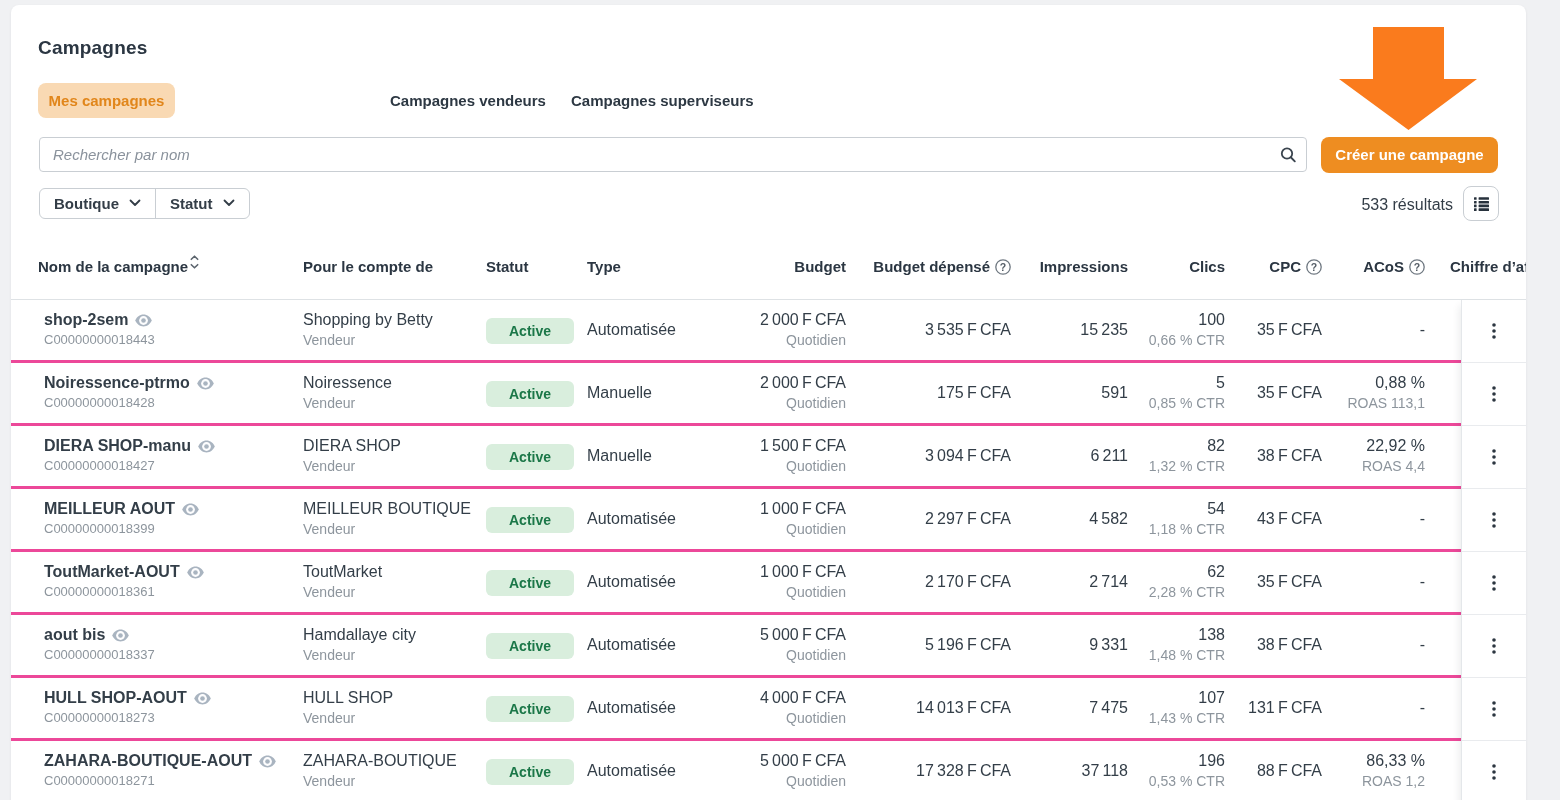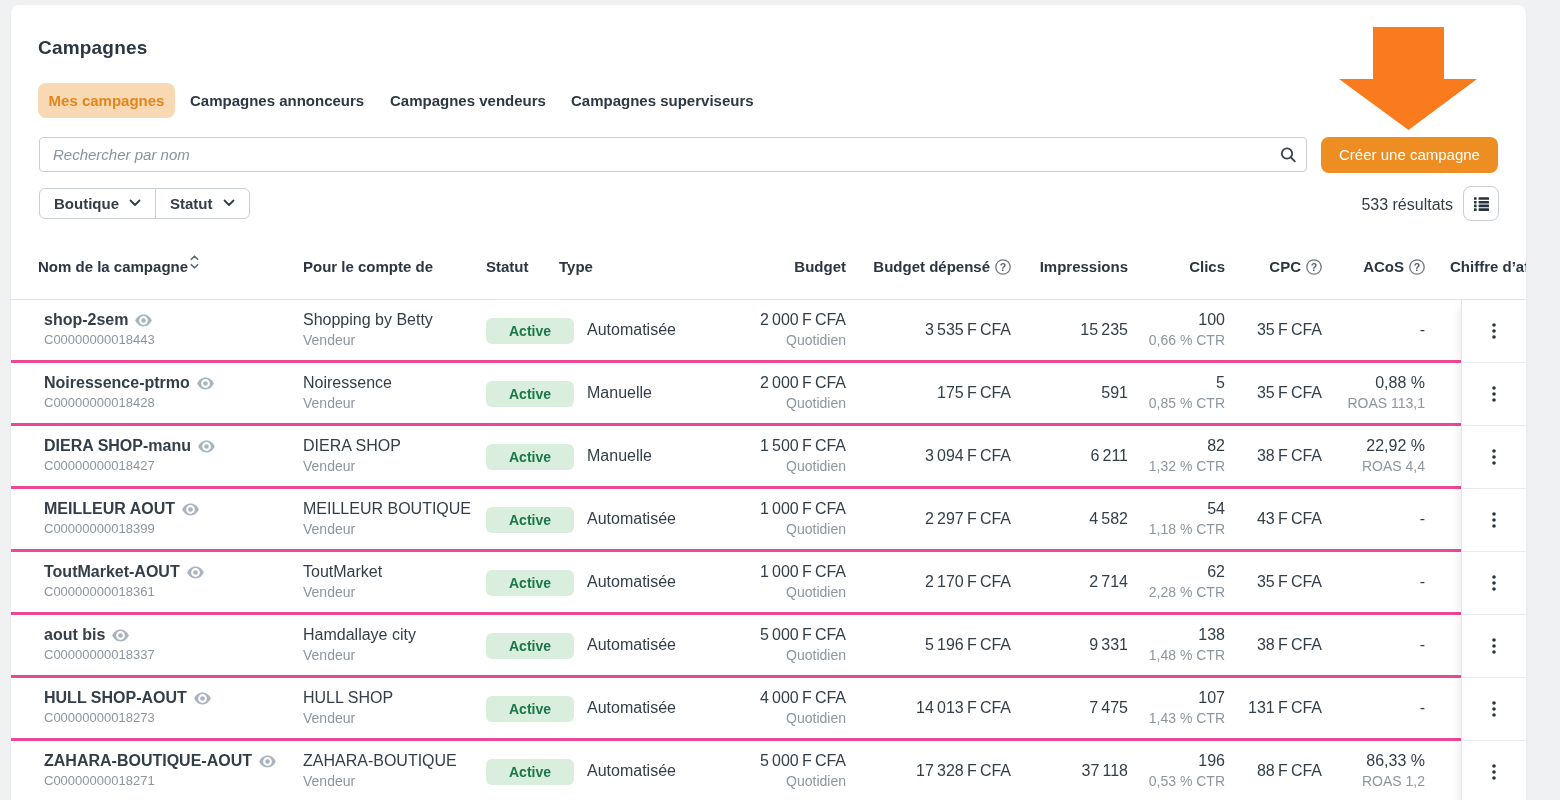--- a/index.html
+++ b/index.html
@@ -3,21 +3,21 @@
 *{margin:0;padding:0;box-sizing:border-box}
 html,body{width:1560px;height:800px;overflow:hidden;background:#f0f1f3;font-family:"Liberation Sans",sans-serif}
 #card{position:absolute;left:11px;top:5px;width:1515px;height:940px;background:#fff;border-radius:8px;box-shadow:0 1px 3px rgba(20,30,40,.07);overflow:hidden}
 .abs{position:absolute}
 .h1{left:27px;top:32px;font-size:19px;font-weight:bold;color:#2b3642;letter-spacing:.2px}
 .tab{top:77.5px;height:35.5px;line-height:35.5px;font-size:15px;font-weight:bold;color:#2d3843}
 .pill{left:27px;width:137px;text-align:center;background:#f9d9b3;color:#e1861b;border-radius:8px}
 .search{left:28px;top:132px;width:1268px;height:35px;border:1px solid #c9ced3;border-radius:4px;background:#fff}
 .ph{position:absolute;left:13px;top:8px;font-size:15px;font-style:italic;color:#8a929c}
 .mag{position:absolute;right:9px;top:8px}
-.btn{left:1310px;top:132px;width:177px;height:36px;background:#ee8d21;border-radius:8px;color:#fff;font-size:15px;font-weight:normal;text-align:center;line-height:36px}
+.btn{left:1310px;top:132px;width:177px;height:36px;background:#ee8d21;border-radius:8px;color:#fff;font-size:15px;font-weight:bold;text-align:center;line-height:36px}
 .fl{left:28px;top:182.5px;height:31px;border:1px solid #c9ced3;border-radius:6px;display:flex;align-items:center}
 .fcell{display:flex;align-items:center;height:100%;padding:0 14px;font-size:15px;font-weight:bold;color:#333d47}
 .fcell+.fcell{border-left:1px solid #c9ced3}
 .chev{margin-left:10px}
 .res{top:190px;left:1200px;width:242px;text-align:right;font-size:16px;color:#333d47;line-height:20px}
 .lbtn{left:1452px;top:181px;width:36px;height:35px;border:1px solid #c9ced3;border-radius:8px;display:flex;align-items:center;justify-content:center}
 .th{top:249px;height:26px;line-height:26px;font-size:15px;font-weight:bold;color:#2b3642;white-space:nowrap}
 .thr{display:flex;align-items:center;justify-content:flex-end}
 .qm{margin-left:5px}
 .hline{left:0;top:293.5px;width:1515px;height:1px;background:#dee2e5}
@@ -31,21 +31,20 @@
 .id2{font-size:13px}
 .r{text-align:right}
 .badge{left:475px;top:18px;height:26px;line-height:26px;padding:0 23px;background:#d9eedd;border-radius:6px;font-size:14px;font-weight:bold;color:#1b7748}
 .sticky{position:absolute;left:1450px;top:294.5px;width:65px;height:646px;background:#fff;border-left:1px solid #e4e7ea;box-shadow:-7px 0 8px -6px rgba(30,40,50,.10)}
 .scell{height:63px;border-bottom:1px solid #e9ebee;display:flex;align-items:center;justify-content:center}
 .arrow{position:absolute;left:1328px;top:27px}
 </style></head><body>
 <div id="card">
 <div class="abs h1">Campagnes</div>
 <div class="abs tab pill">Mes campagnes</div>
-<div class="abs tab" style="left:179px">Campagnes annonceurs</div>
 <div class="abs tab" style="left:379px">Campagnes vendeurs</div>
 <div class="abs tab" style="left:560px">Campagnes superviseurs</div>
 <div class="abs search">
       <span class="ph">Rechercher par nom</span>
 <svg class="mag" width="18" height="18" viewBox="0 0 18 18">
         <circle cx="8" cy="7.5" r="5.2" fill="none" stroke="#3a444e" stroke-width="1.8"></circle>
         <line x1="12" y1="11.5" x2="15.8" y2="15.3" stroke="#3a444e" stroke-width="1.9" stroke-linecap="round"></line>
       </svg>
     </div>
 <div class="abs btn">Créer une campagne</div>
@@ -72,21 +71,21 @@
         </g>
       </svg>
     </div>
 
 <div class="abs th" style="left:27px;display:flex;">Nom de la campagne<svg width="9" height="16" viewBox="0 0 9 16" style="margin-left:2px">
         <path d="M1.3 5.3 L4.5 2.2 L7.7 5.3" fill="none" stroke="#5b646d" stroke-width="1.6" stroke-linecap="round" stroke-linejoin="round"></path>
         <path d="M1.3 10.7 L4.5 13.8 L7.7 10.7" fill="none" stroke="#5b646d" stroke-width="1.6" stroke-linecap="round" stroke-linejoin="round"></path>
       </svg></div>
 <div class="abs th" style="left:292px">Pour le compte de</div>
 <div class="abs th" style="left:475px">Statut</div>
-<div class="abs th" style="left:548px">Type</div>
+<div class="abs th" style="left:576px">Type</div>
 <div class="abs th r" style="left:635px;width:200px">Budget</div>
 <div class="abs th thr" style="left:800px;width:200px">Budget dépensé<svg class="qm" width="16" height="16" viewBox="0 0 16 16">
         <circle cx="8" cy="8" r="7.2" fill="none" stroke="#6f7881" stroke-width="1.3"></circle>
         <text x="8" y="11.6" font-size="10.5" font-family="Liberation Sans" fill="#555e67" text-anchor="middle">?</text>
       </svg></div>
 <div class="abs th r" style="left:917px;width:200px">Impressions</div>
 <div class="abs th r" style="left:1014px;width:200px">Clics</div>
 <div class="abs th thr" style="left:1111px;width:200px">CPC<svg class="qm" width="16" height="16" viewBox="0 0 16 16">
         <circle cx="8" cy="8" r="7.2" fill="none" stroke="#6f7881" stroke-width="1.3"></circle>
         <text x="8" y="11.6" font-size="10.5" font-family="Liberation Sans" fill="#555e67" text-anchor="middle">?</text>

